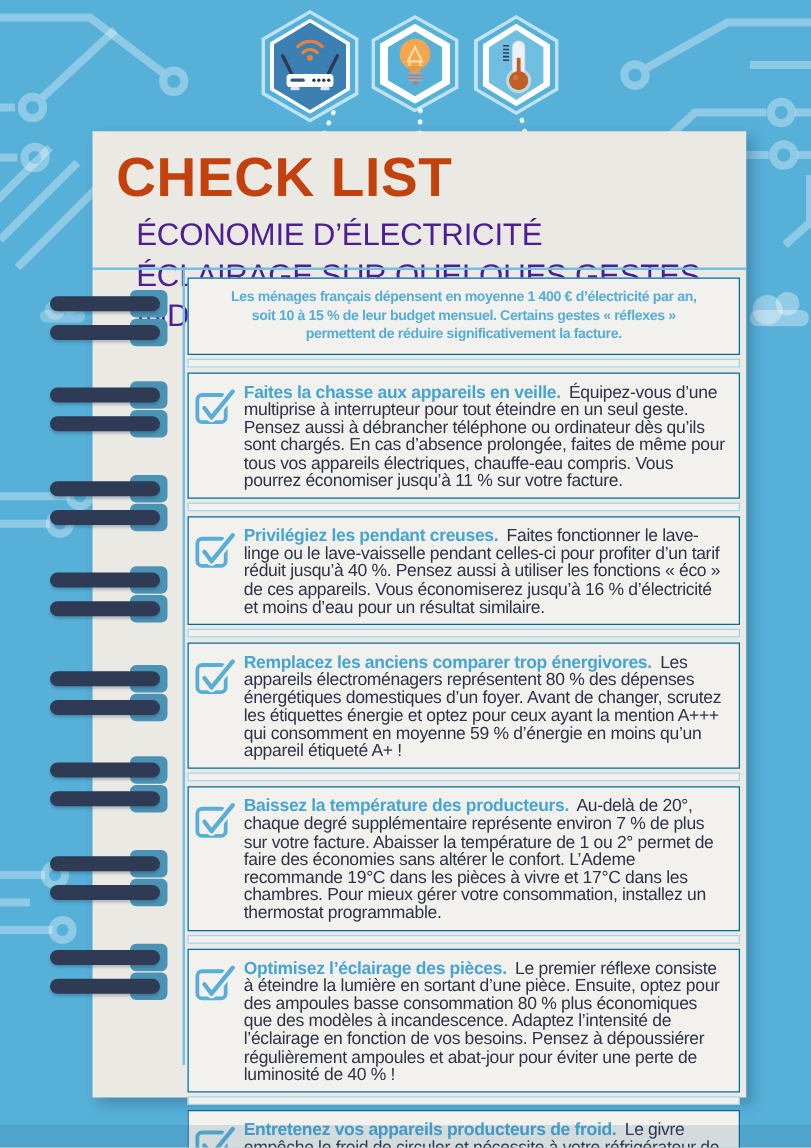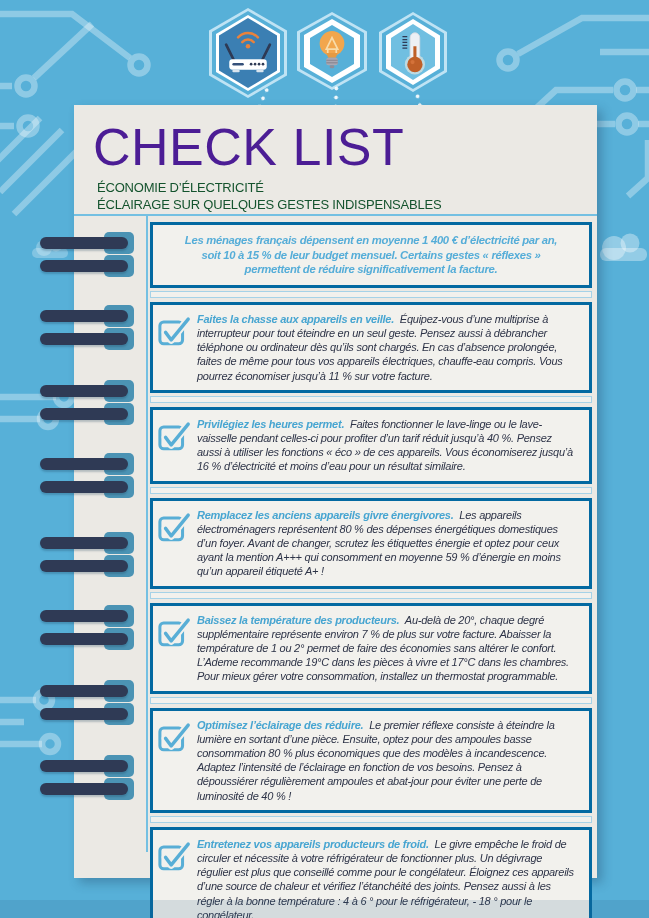--- a/index.html
+++ b/index.html
@@ -14,40 +14,40 @@
   .clip{position:absolute;left:40px;width:94px;height:22px;}
   .clip .back{position:absolute;left:64px;top:0;width:30px;height:22px;border-radius:5px;background:#4b93b4;}
   .clip .bar{position:absolute;left:0;top:5px;width:88px;height:12px;border-radius:6px;background:#2f3a55;box-shadow:0 2px 2px rgba(20,50,80,.25);}
   
   .page{
     position:absolute;left:74px;top:105px;width:523px;height:773px;
     background:#ebe9e4;box-shadow:5px 5px 10px rgba(22,54,82,.30);
   }
   .titleblock{margin:16px 0 0 19px;}
   .title{
-    margin:0;font-size:52px;line-height:1.0;font-weight:400;letter-spacing:.5px;
-    color:#4c1d95;
-  }
-  .subtitle{margin:7px 0 0 4px;font-size:13px;line-height:1.3;color:#14532d;letter-spacing:-.2px;}
+    margin:0;font-size:44px;line-height:1.0;font-weight:700;letter-spacing:.5px;
+    color:#c2410c;
+  }
+  .subtitle{margin:7px 0 0 16px;font-size:25px;line-height:1.3;color:#4c1d95;letter-spacing:-.2px;}
   .hdivider{position:absolute;left:0;top:109px;width:523px;height:2px;background:#74c0e2;}
   .vdivider{position:absolute;left:72px;top:109px;width:2px;height:638px;background:#74c0e2;}
   
   .content{position:absolute;left:76px;top:117px;width:442px;display:flex;flex-direction:column;}
-  .box{background:#f2f1ed;border:3px solid #0369a1;font-style:italic;}
+  .box{background:#f2f1ed;border:1px solid #0369a1;}
   .introbox{padding:8px 26px;}
   .intro-text{
     margin:0;text-align:center;color:#55add8;font-weight:700;
     font-size:11.3px;line-height:14.6px;letter-spacing:-.3px;
   }
   .strip{height:5px;margin:3px 0 4px 0;background:#f2f1ed;border:1px solid #a6d2e7;}
   .item{display:flex;align-items:flex-start;padding:7px 10px 7px 0;}
   .cb{flex:0 0 44px;display:flex;justify-content:center;padding-top:2px;}
   .item-text{
     margin:0;flex:1;color:#2d3347;
-    font-size:11px;line-height:14.2px;letter-spacing:-.25px;
+    font-size:14px;line-height:14.2px;letter-spacing:-.25px;
   }
   .item-title{color:#47a5d1;font-weight:700;margin-right:3px;}
   
   .hx{position:absolute;clip-path:polygon(50% 0,100% 25%,100% 75%,50% 100%,0 75%,0 25%);}
   .hex{position:absolute;}
   .hex .l1{inset:0;background:#bfe3f4;}
   .hex .l2{inset:3px;background:#57b0d8;}
   .hex .l3{inset:7px;background:#ffffff;}
   .hex .core{display:flex;align-items:center;justify-content:center;}
   #hex1{left:209px;top:8px;width:78px;height:90px;}
@@ -219,35 +219,35 @@
         <div class="strip"></div>
         <div class="box item">
     <div class="cb">
       <svg width="34" height="33" viewBox="0 0 36 34">
         <rect x="2" y="8" width="24" height="23" rx="4" fill="none" stroke="#58aed6" stroke-width="3.2"></rect>
         <path d="M8 19 L14 27 L32 5" fill="none" stroke="#f2f1ed" stroke-width="8" stroke-linecap="round" stroke-linejoin="round"></path>
         <path d="M8 19 L14 27 L32 5" fill="none" stroke="#58aed6" stroke-width="3.6" stroke-linecap="round" stroke-linejoin="round"></path>
       </svg>
     </div>
     <p class="item-text">
-      <span class="item-title">Privilégiez les heures permet.</span>
+      <span class="item-title">Privilégiez les pendant creuses.</span>
       <span>Faites fonctionner le lave-linge ou le lave-vaisselle pendant celles-ci pour profiter d’un tarif réduit jusqu’à 40 %. Pensez aussi à utiliser les fonctions « éco » de ces appareils. Vous économiserez jusqu’à 16 % d’électricité et moins d’eau pour un résultat similaire.</span>
     </p>
   </div>
         <div class="strip"></div>
         <div class="box item">
     <div class="cb">
       <svg width="34" height="33" viewBox="0 0 36 34">
         <rect x="2" y="8" width="24" height="23" rx="4" fill="none" stroke="#58aed6" stroke-width="3.2"></rect>
         <path d="M8 19 L14 27 L32 5" fill="none" stroke="#f2f1ed" stroke-width="8" stroke-linecap="round" stroke-linejoin="round"></path>
         <path d="M8 19 L14 27 L32 5" fill="none" stroke="#58aed6" stroke-width="3.6" stroke-linecap="round" stroke-linejoin="round"></path>
       </svg>
     </div>
     <p class="item-text">
-      <span class="item-title">Remplacez les anciens appareils givre énergivores.</span>
+      <span class="item-title">Remplacez les anciens comparer trop énergivores.</span>
       <span>Les appareils électroménagers représentent 80 % des dépenses énergétiques domestiques d’un foyer. Avant de changer, scrutez les étiquettes énergie et optez pour ceux ayant la mention A+++ qui consomment en moyenne 59 % d’énergie en moins qu’un appareil étiqueté A+ !</span>
     </p>
   </div>
         <div class="strip"></div>
         <div class="box item">
     <div class="cb">
       <svg width="34" height="33" viewBox="0 0 36 34">
         <rect x="2" y="8" width="24" height="23" rx="4" fill="none" stroke="#58aed6" stroke-width="3.2"></rect>
         <path d="M8 19 L14 27 L32 5" fill="none" stroke="#f2f1ed" stroke-width="8" stroke-linecap="round" stroke-linejoin="round"></path>
         <path d="M8 19 L14 27 L32 5" fill="none" stroke="#58aed6" stroke-width="3.6" stroke-linecap="round" stroke-linejoin="round"></path>
@@ -261,21 +261,21 @@
         <div class="strip"></div>
         <div class="box item">
     <div class="cb">
       <svg width="34" height="33" viewBox="0 0 36 34">
         <rect x="2" y="8" width="24" height="23" rx="4" fill="none" stroke="#58aed6" stroke-width="3.2"></rect>
         <path d="M8 19 L14 27 L32 5" fill="none" stroke="#f2f1ed" stroke-width="8" stroke-linecap="round" stroke-linejoin="round"></path>
         <path d="M8 19 L14 27 L32 5" fill="none" stroke="#58aed6" stroke-width="3.6" stroke-linecap="round" stroke-linejoin="round"></path>
       </svg>
     </div>
     <p class="item-text">
-      <span class="item-title">Optimisez l’éclairage des réduire.</span>
+      <span class="item-title">Optimisez l’éclairage des pièces.</span>
       <span>Le premier réflexe consiste à éteindre la lumière en sortant d’une pièce. Ensuite, optez pour des ampoules basse consommation 80 % plus économiques que des modèles à incandescence. Adaptez l’intensité de l’éclairage en fonction de vos besoins. Pensez à dépoussiérer régulièrement ampoules et abat-jour pour éviter une perte de luminosité de 40 % !</span>
     </p>
   </div>
         <div class="strip"></div>
         <div class="box item">
     <div class="cb">
       <svg width="34" height="33" viewBox="0 0 36 34">
         <rect x="2" y="8" width="24" height="23" rx="4" fill="none" stroke="#58aed6" stroke-width="3.2"></rect>
         <path d="M8 19 L14 27 L32 5" fill="none" stroke="#f2f1ed" stroke-width="8" stroke-linecap="round" stroke-linejoin="round"></path>
         <path d="M8 19 L14 27 L32 5" fill="none" stroke="#58aed6" stroke-width="3.6" stroke-linecap="round" stroke-linejoin="round"></path>

